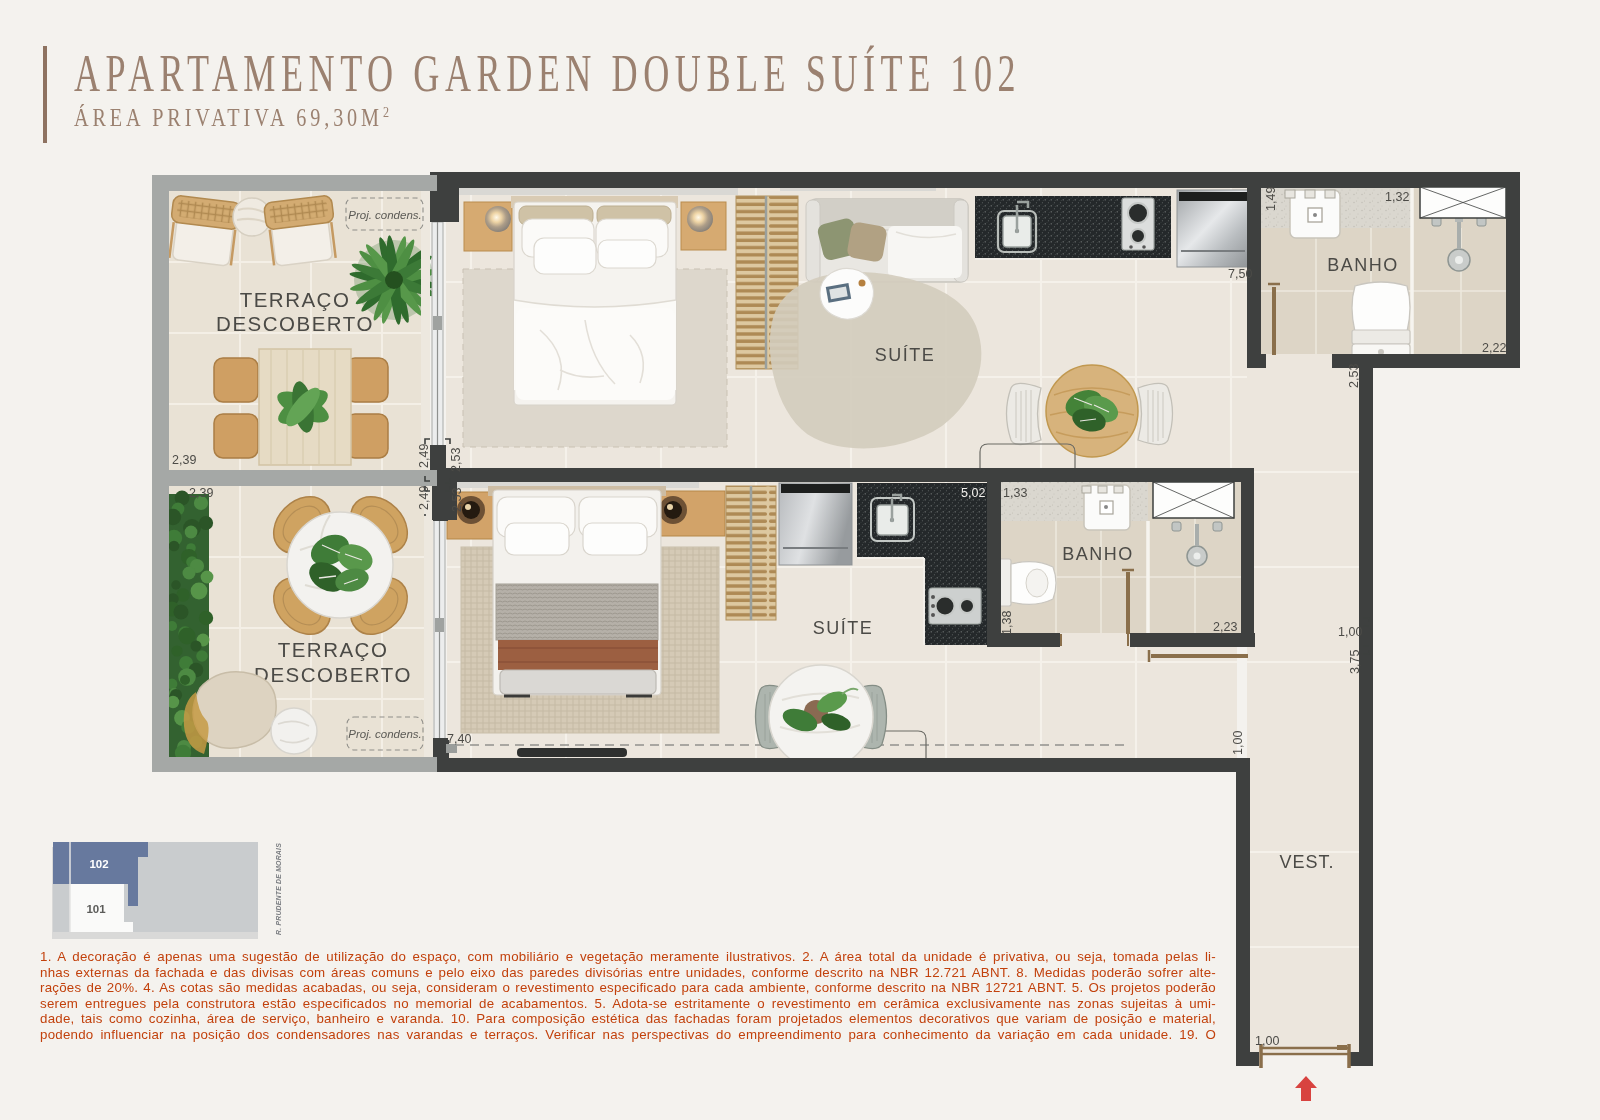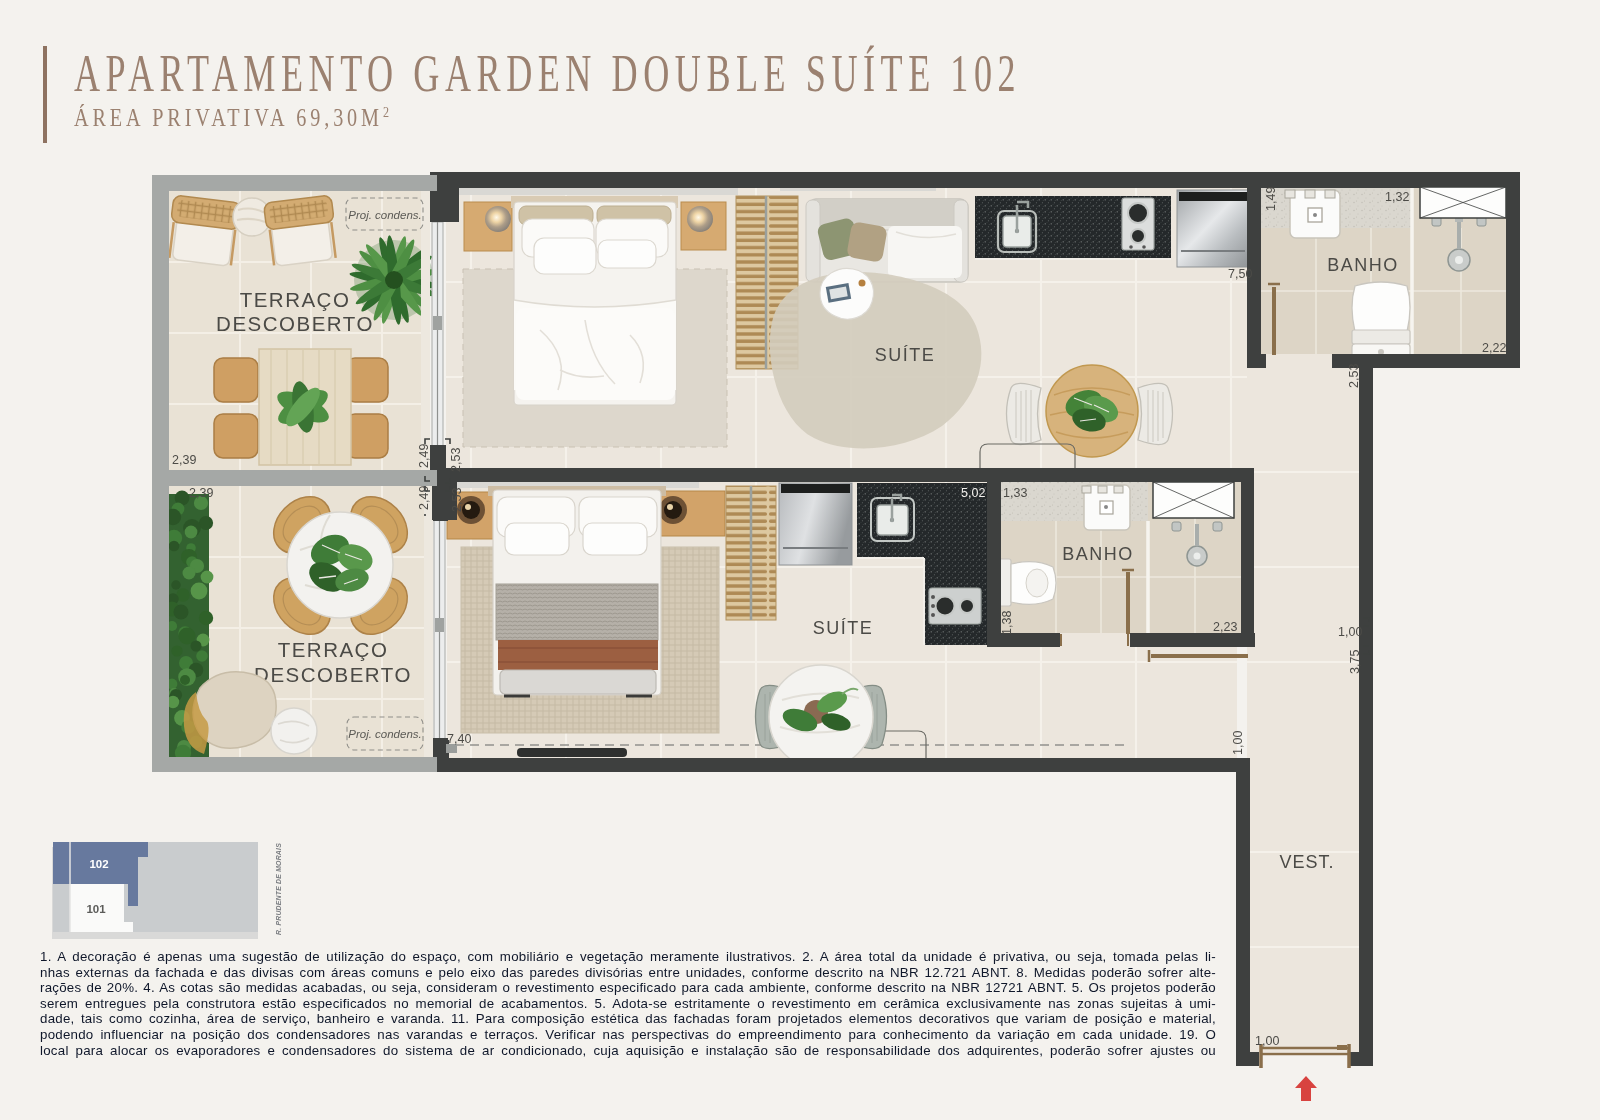--- a/index.html
+++ b/index.html
@@ -1,21 +1,21 @@
 <!DOCTYPE html>
 <html lang="pt"><head>
 <meta charset="utf-8">
 <style>
   html,body{margin:0;padding:0;}
   body{width:1600px;height:1120px;background:#f4f2ee;font-family:"Liberation Sans",sans-serif;position:relative;overflow:hidden;}
   .abs{position:absolute;}
   #title{left:74px;top:44px;color:#9b8170;font-family:"Liberation Serif",serif;font-size:52px;letter-spacing:8px;white-space:nowrap;transform-origin:0 0;transform:scaleX(0.694);}
   #subtitle{left:74px;top:103px;color:#9b8170;font-family:"Liberation Serif",serif;font-size:26px;letter-spacing:5px;white-space:nowrap;transform-origin:0 0;transform:scaleX(0.776);}
   #titlebar{left:43px;top:46px;width:4px;height:97px;background:#8e7260;}
-  #disc{left:40px;top:949px;width:1176px;color:#0f172a;font-size:13.3px;line-height:15.6px;letter-spacing:0.25px;}
+  #disc{left:40px;top:949px;width:1176px;color:#c2410c;font-size:13.3px;line-height:15.6px;letter-spacing:0.25px;}
   #disc div{text-align:justify;text-align-last:justify;}
   #disc div.last{text-align-last:left;}
 </style>
 </head>
 <body>
 
 <div class="abs" id="titlebar"></div>
 
 <div class="abs" id="title">APARTAMENTO GARDEN DOUBLE SUÍTE 102</div>
 
@@ -726,16 +726,15 @@
 <text x="96" y="93" font-size="11.5" font-weight="bold" fill="#5c5c5a" text-anchor="middle">101</text>
 
 <text x="281" y="69" font-size="6.9" font-weight="bold" font-style="italic" fill="#7c7f83" letter-spacing="0.2" text-anchor="middle" transform="rotate(-90 281 69)">R. PRUDENTE DE MORAIS</text>
 </svg>
 
 <div class="abs" id="disc">
 <div>1. A decoração é apenas uma sugestão de utilização do espaço, com mobiliário e vegetação meramente ilustrativos. 2. A área total da unidade é privativa, ou seja, tomada pelas li-</div>
 <div>nhas externas da fachada e das divisas com áreas comuns e pelo eixo das paredes divisórias entre unidades, conforme descrito na NBR 12.721 ABNT. 8. Medidas poderão sofrer alte-</div>
 <div>rações de 20%. 4. As cotas são medidas acabadas, ou seja, consideram o revestimento especificado para cada ambiente, conforme descrito na NBR 12721 ABNT. 5. Os projetos poderão</div>
 <div>serem entregues pela construtora estão especificados no memorial de acabamentos. 5. Adota-se estritamente o revestimento em cerâmica exclusivamente nas zonas sujeitas à umi-</div>
-<div>dade, tais como cozinha, área de serviço, banheiro e varanda. 11. Para composição estética das fachadas foram projetados elementos decorativos que variam de posição e material,</div>
+<div>dade, tais como cozinha, área de serviço, banheiro e varanda. 10. Para composição estética das fachadas foram projetados elementos decorativos que variam de posição e material,</div>
 <div>podendo influenciar na posição dos condensadores nas varandas e terraços. Verificar nas perspectivas do empreendimento para conhecimento da variação em cada unidade. 19. O</div>
-<div>local para alocar os evaporadores e condensadores do sistema de ar condicionado, cuja aquisição e instalação são de responsabilidade dos adquirentes, poderão sofrer ajustes ou</div>
 </div>
 
 </body></html>

